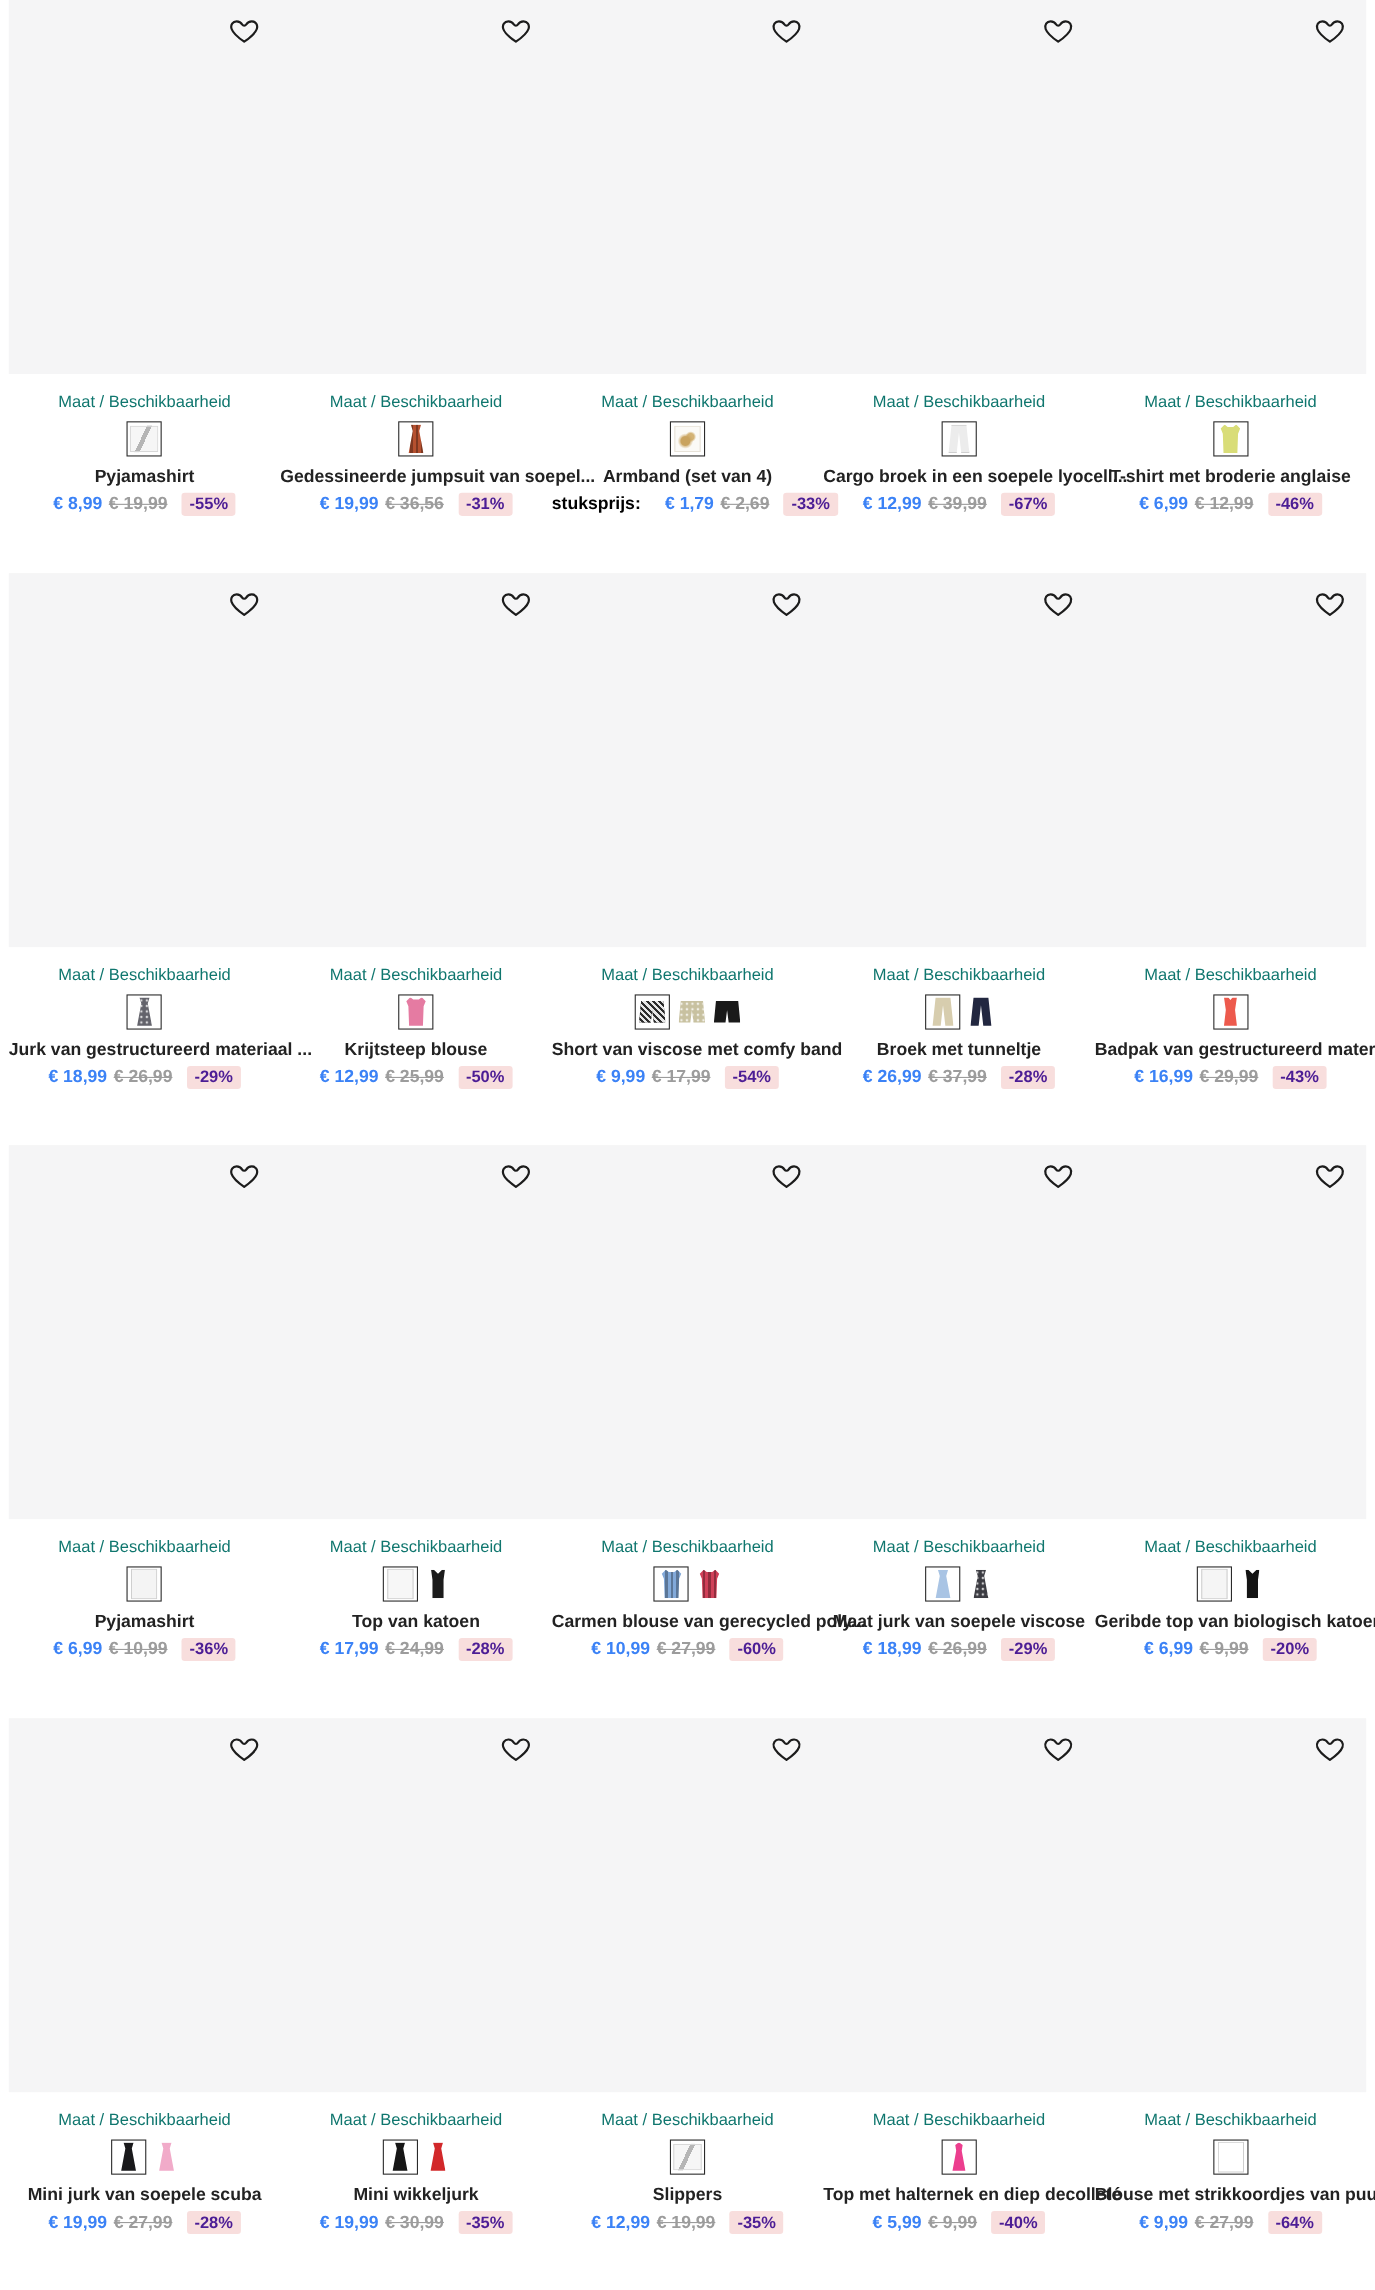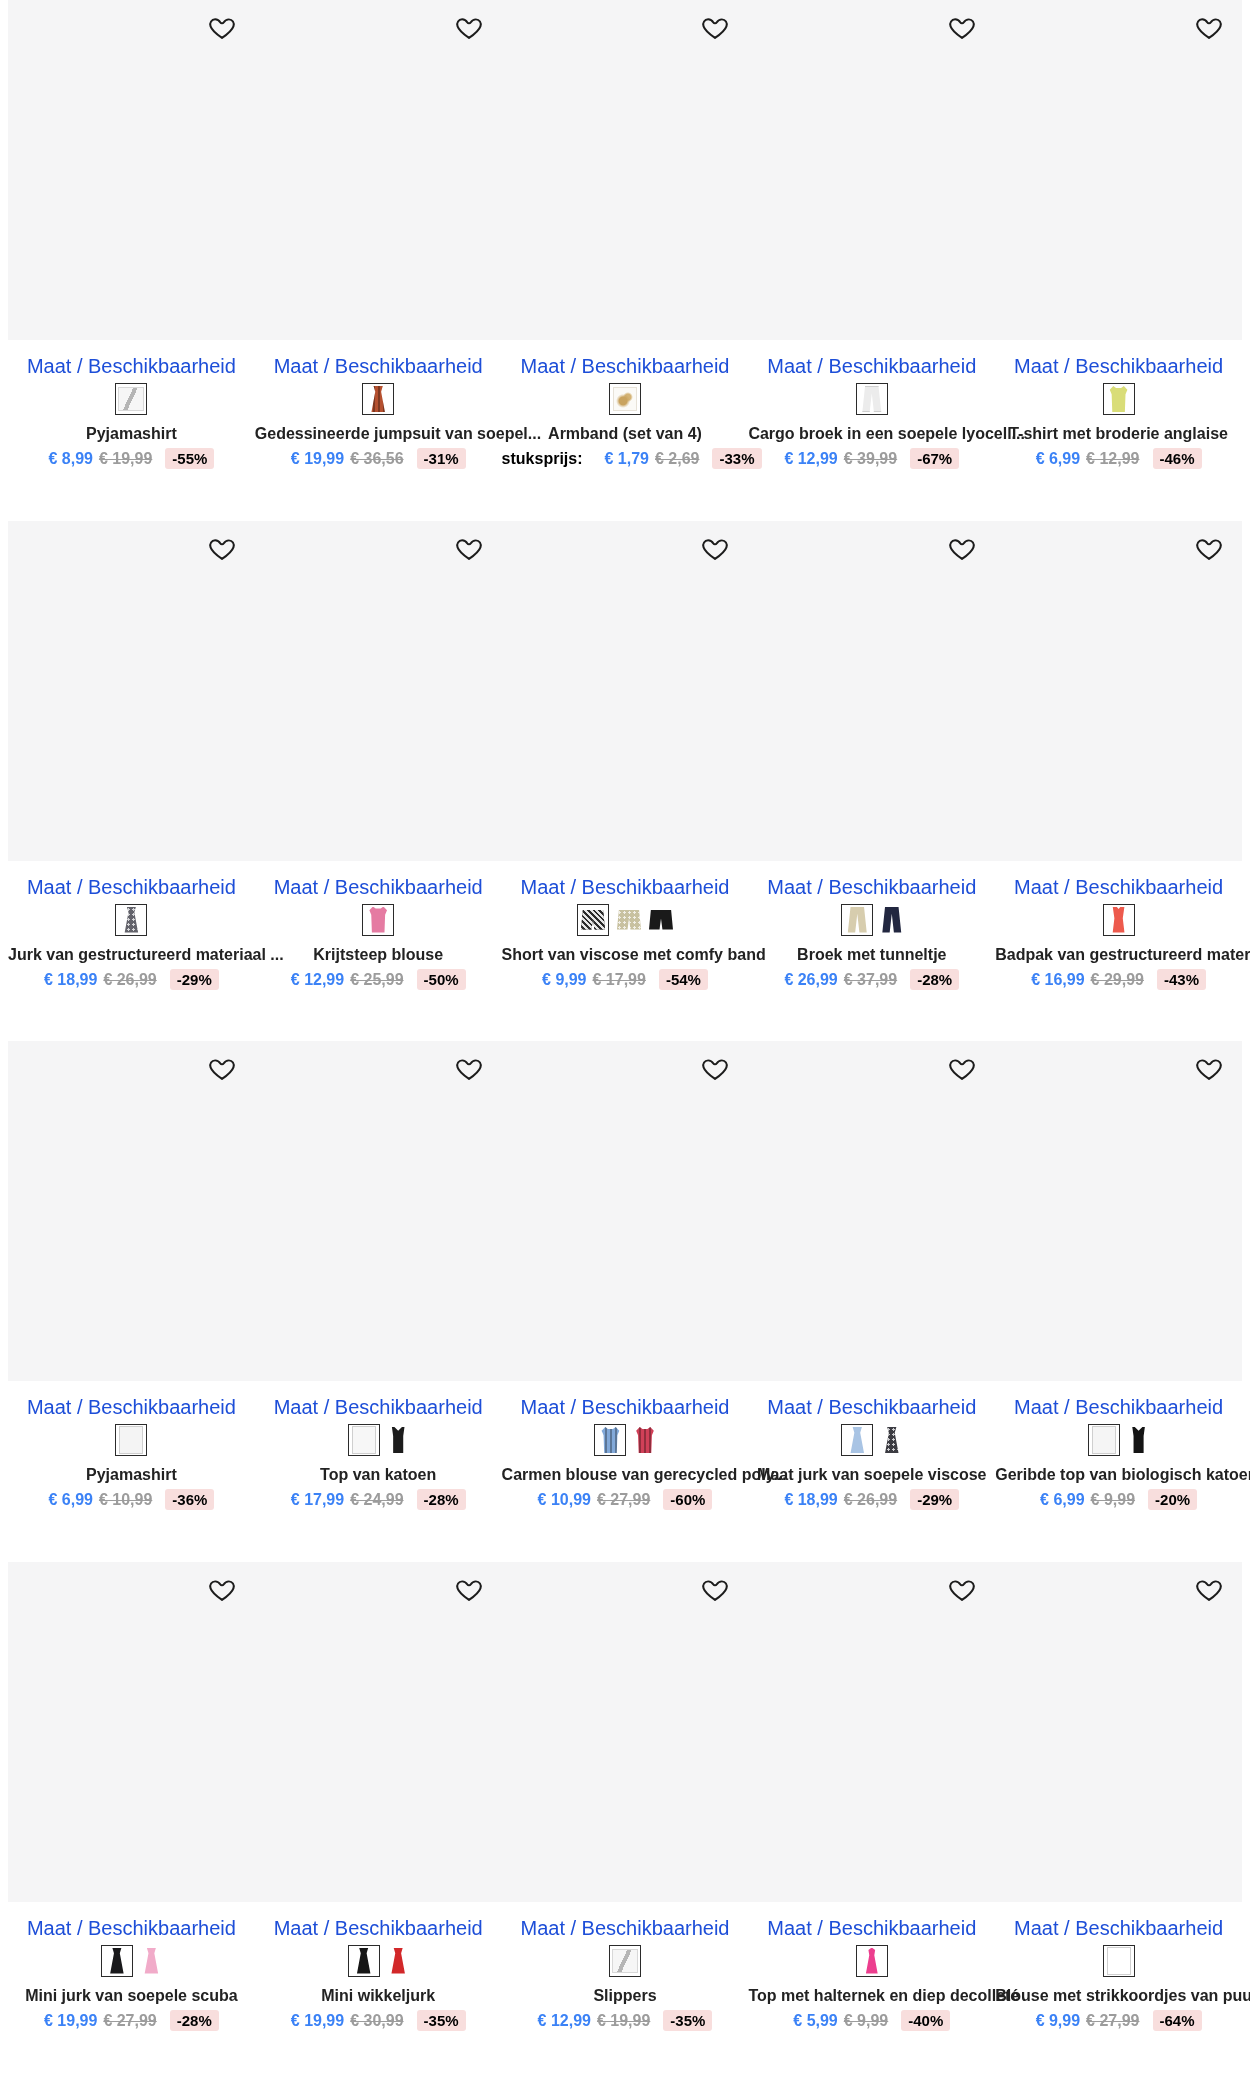--- a/index.html
+++ b/index.html
@@ -15,21 +15,21 @@
   }
   .tile { flex:1 1 0; position:relative; cursor:pointer; }
   .wishlist {
     position:absolute; top:12px; right:16px; width:32px; height:32px;
     background:transparent; border:none; cursor:pointer; padding:0;
   }
   .wishlist svg { display:block; }
   .info-row { margin:0 8px; display:flex; }
   .info { flex:1 1 0; width:20%; text-align:center; padding-top:15px; position:relative; }
   .size-link {
-    display:block; color:#1d4ed8; font-size:20px; line-height:22px;
+    display:block; color:#0f766e; font-size:15px; line-height:22px;
     text-decoration:none; cursor:pointer; white-space:nowrap;
   }
   .swatches {
     height:36px; margin-top:4px; display:flex; align-items:center;
     justify-content:center; gap:8px;
   }
   .swatch-box {
     width:32px; height:32px; border:1px solid #2b2b2b; background:#fff;
     display:flex; align-items:center; justify-content:center; cursor:pointer; flex:0 0 auto;
   }
@@ -56,21 +56,21 @@
   .title {
     margin-top:7px; font-size:16px; line-height:20px; font-weight:bold;
     color:#222; white-space:nowrap; cursor:pointer;
   }
   .price { margin-top:3px; font-size:16px; line-height:24px; font-weight:bold; white-space:nowrap; }
   .price span:empty { display:none; }
   .price .prefix  { color:#000000; margin-right:22px; }
   .price .current { color:#3b82f6; }
   .price .old     { color:#9c9c9c; text-decoration:line-through; margin-left:6px; }
   .price .badge   {
-    background:#f8dedd; color:#000000; font-size:15px; font-weight:bold;
+    background:#f8dedd; color:#4c1d95; font-size:15px; font-weight:bold;
     padding:2px 7px; border-radius:3px; margin-left:13px;
   }
 </style>
 </head>
 <body>
 
 <div id="grid">
     <div class="row-block">
       <div class="image-band">
   <div class="tile">

